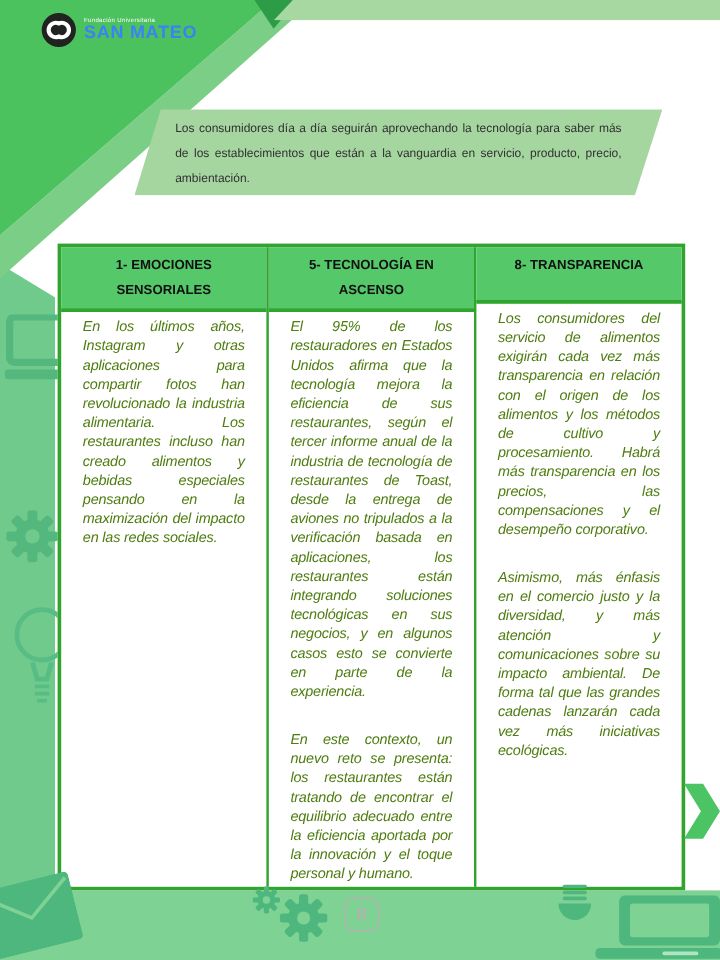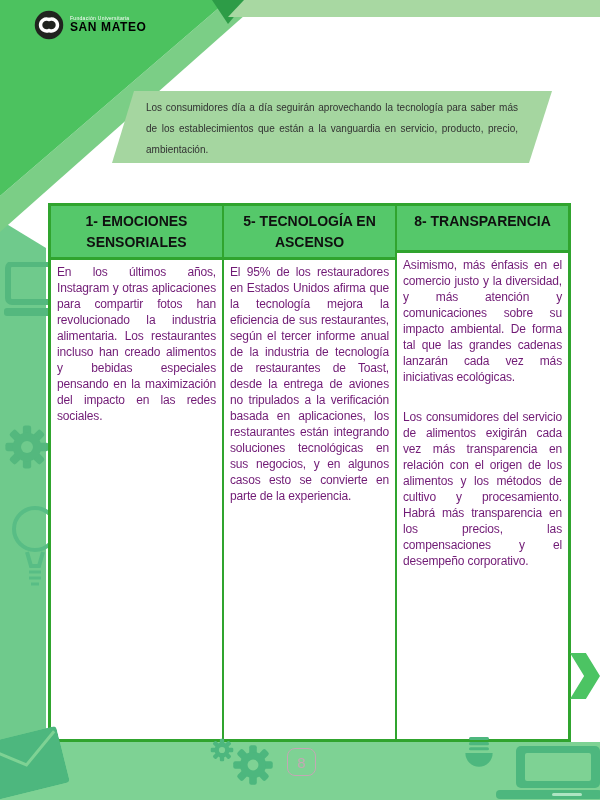--- a/index.html
+++ b/index.html
@@ -19,38 +19,38 @@
   .strip-top{left:228px;top:0;width:372px;height:17px;background:#a8d8a2;
     clip-path:polygon(16px 0,100% 0,100% 100%,0 100%);}
   .strip-left{left:0;top:0;width:46px;height:800px;background:#6fca8c;
     clip-path:polygon(0 220px,46px 248px,46px 800px,0 800px);}
   .footer-band{left:0;top:742px;width:600px;height:58px;background:#7ed294;}
 
   
   .logo{position:absolute;left:34px;top:10px;display:flex;align-items:center;gap:6px;}
   .logo-text{display:flex;flex-direction:column;line-height:1.05;}
   .logo-small{font-size:5px;color:#ffffff;letter-spacing:.3px;}
-  .logo-name{font-size:12px;font-weight:bold;color:#000000;letter-spacing:.6px;}
+  .logo-name{font-size:15px;font-weight:bold;color:#3b82f6;letter-spacing:.6px;}
 
   
   .banner{position:absolute;left:112px;top:91px;width:440px;height:72px;
     background:#a5d6a0;clip-path:polygon(22px 0,440px 0,417px 72px,0 72px);}
   .banner-text{position:absolute;left:34px;right:34px;top:6px;
     font-size:10px;line-height:21px;color:#313131;text-align:justify;}
 
   
   .grid{position:absolute;left:48px;top:203px;width:523px;height:539px;
     border:3px solid #30a42e;background:#fff;display:flex;box-sizing:border-box;}
   .col{flex:1;display:flex;flex-direction:column;min-width:0;}
   .col + .col{border-left:2px solid #30a42e;}
   .col-header{background:#55c86a;border-bottom:3px solid #30a42e;
-    text-align:center;font-weight:bold;font-size:14px;line-height:21px;
+    text-align:center;font-weight:bold;font-size:11px;line-height:21px;
     padding:5px 6px 4px;color:#101010;min-height:47px;box-sizing:border-box;}
-  .col-body{flex:1;padding:4px 6px;font-size:12px;line-height:16px;
-    text-align:justify;color:#701a75;letter-spacing:-0.15px;overflow:hidden;}
+  .col-body{flex:1;padding:4px 18px;font-size:12px;line-height:16px;
+    text-align:justify;color:#4d7c0f;letter-spacing:-0.15px;overflow:hidden;font-style:italic;}
   .col-body p{margin:0 0 24px 0;}
   .col-body p:last-child{margin-bottom:0;}
 
   
   .page-box{position:absolute;left:287px;top:748px;width:27px;height:26px;
     border:1.5px solid #c3a8b4;border-radius:8px;color:#c3a8b4;
     display:flex;align-items:center;justify-content:center;font-size:15px;}
   .icon{position:absolute;pointer-events:none;}
 </style>
 </head>
@@ -111,28 +111,29 @@
       <div class="col-header">1- EMOCIONES SENSORIALES</div>
       <div class="col-body">
         <p>En los últimos años, Instagram y otras aplicaciones para compartir fotos han revolucionado la industria alimentaria. Los restaurantes incluso han creado alimentos y bebidas especiales pensando en la maximización del impacto en las redes sociales.</p>
       </div>
     </div>
 
     <div class="col">
       <div class="col-header">5- TECNOLOGÍA EN ASCENSO</div>
       <div class="col-body">
         <p>El 95% de los restauradores en Estados Unidos afirma que la tecnología mejora la eficiencia de sus restaurantes, según el tercer informe anual de la industria de tecnología de restaurantes de Toast, desde la entrega de aviones no tripulados a la verificación basada en aplicaciones, los restaurantes están integrando soluciones tecnológicas en sus negocios, y en algunos casos esto se convierte en parte de la experiencia.</p>
+        <p>En este contexto, un nuevo reto se presenta: los restaurantes están tratando de encontrar el equilibrio adecuado entre la eficiencia aportada por la innovación y el toque personal y humano.</p>
       </div>
     </div>
 
     <div class="col">
       <div class="col-header">8- TRANSPARENCIA</div>
       <div class="col-body">
+        <p>Los consumidores del servicio de alimentos exigirán cada vez más transparencia en relación con el origen de los alimentos y los métodos de cultivo y procesamiento. Habrá más transparencia en los precios, las compensaciones y el desempeño corporativo.</p>
         <p>Asimismo, más énfasis en el comercio justo y la diversidad, y más atención y comunicaciones sobre su impacto ambiental. De forma tal que las grandes cadenas lanzarán cada vez más iniciativas ecológicas.</p>
-        <p>Los consumidores del servicio de alimentos exigirán cada vez más transparencia en relación con el origen de los alimentos y los métodos de cultivo y procesamiento. Habrá más transparencia en los precios, las compensaciones y el desempeño corporativo.</p>
       </div>
     </div>
   </div>
 
   <svg class="icon" style="left:570px;top:650px" width="30" height="52" viewBox="0 0 34 52">
     <polygon points="0,0 18,0 34,26 18,52 0,52 16,26" fill="#4cc463"></polygon>
   </svg>
 
   <svg class="icon" style="left:-12px;top:734px;transform:rotate(-14deg)" width="76" height="58" viewBox="0 0 76 58">
     <rect width="76" height="58" rx="4" fill="#4db77e"></rect>

